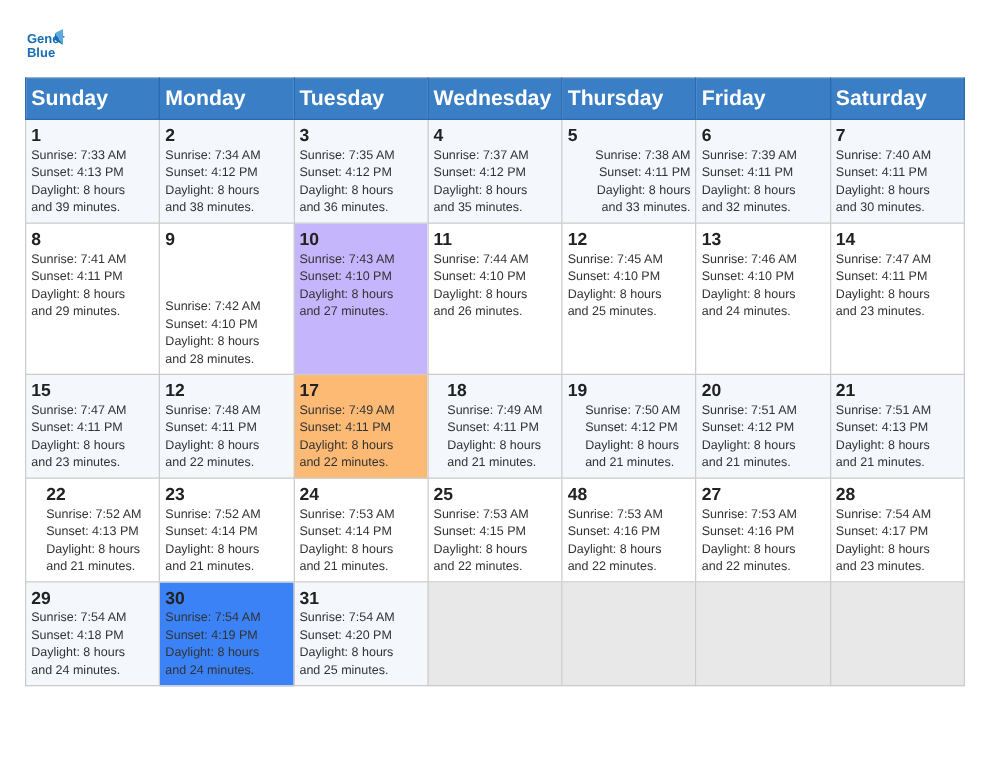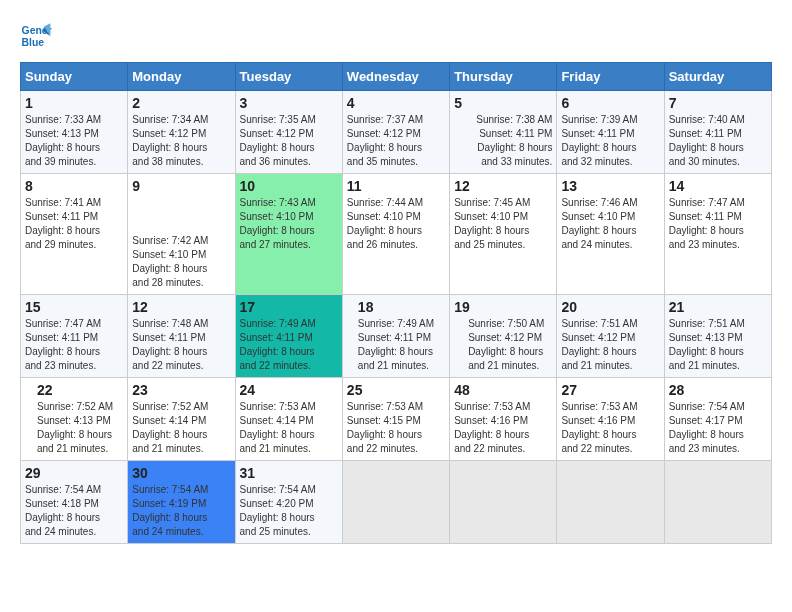--- a/index.html
+++ b/index.html
@@ -47,21 +47,21 @@
       color: #555;
     }
     table {
       width: 100%;
       border-collapse: collapse;
       table-layout: fixed;
     }
     th {
       background-color: #3a7ec6;
       color: #fff;
-      font-size: 13px;
+      font-size: 17px;
       font-weight: bold;
       padding: 6px 4px;
       text-align: left;
       border: 1px solid #2a6ab0;
     }
     td {
       vertical-align: top;
       font-size: 10.5px;
       color: #333;
       padding: 4px 4px 4px 4px;
@@ -187,21 +187,21 @@
 Daylight: 8 hours
 and 29 minutes.</div>
         </td>
         <td style="background: rgb(255, 255, 255);">
           <span class="day-num">9</span>
           <div class="day-info" style="white-space: pre-line; margin-top: 40px;">Sunrise: 7:42 AM
 Sunset: 4:10 PM
 Daylight: 8 hours
 and 28 minutes.</div>
         </td>
-        <td style="background: #86efac;">
+        <td style="background: #c4b5fd;">
           <span class="day-num">10</span>
           <div class="day-info" style="white-space: pre-line;">Sunrise: 7:43 AM
 Sunset: 4:10 PM
 Daylight: 8 hours
 and 27 minutes.</div>
         </td>
         <td style="background: rgb(255, 255, 255);">
           <span class="day-num">11</span>
           <div class="day-info" style="white-space: pre-line;">Sunrise: 7:44 AM
 Sunset: 4:10 PM
@@ -238,21 +238,21 @@
 Daylight: 8 hours
 and 23 minutes.</div>
         </td>
         <td style="background: rgb(244, 247, 252);">
           <span class="day-num">12</span>
           <div class="day-info" style="white-space: pre-line;">Sunrise: 7:48 AM
 Sunset: 4:11 PM
 Daylight: 8 hours
 and 22 minutes.</div>
         </td>
-        <td style="background: #14b8a6;">
+        <td style="background: #fdba74;">
           <span class="day-num">17</span>
           <div class="day-info" style="white-space: pre-line;">Sunrise: 7:49 AM
 Sunset: 4:11 PM
 Daylight: 8 hours
 and 22 minutes.</div>
         </td>
         <td style="background: rgb(244, 247, 252); padding-left: 15px;">
           <span class="day-num">18</span>
           <div class="day-info" style="white-space: pre-line;">Sunrise: 7:49 AM
 Sunset: 4:11 PM

